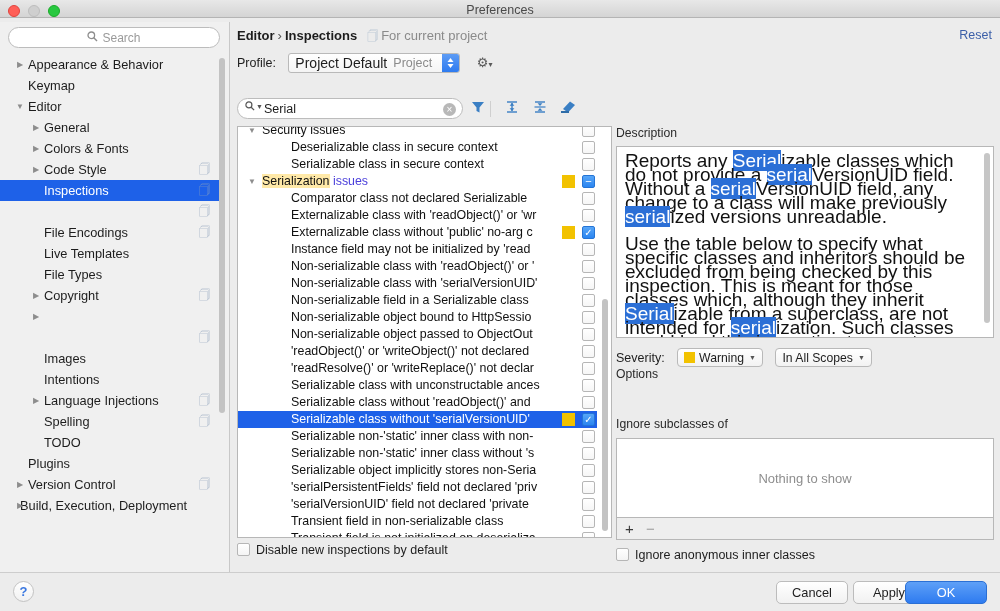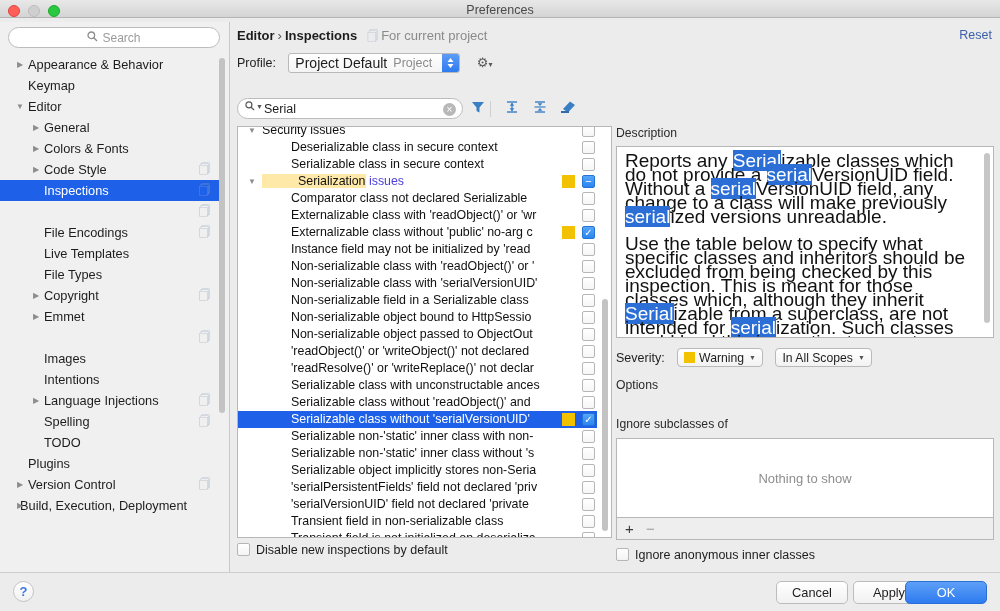--- a/index.html
+++ b/index.html
@@ -159,21 +159,21 @@
   }
   .trow .tarrow {
     position: absolute; left: 8px; top: 0; width: 12px; text-align: center;
     font-size: 8px; color: #8d8d8d;
   }
   .trow .ttext { position: absolute; left: 0; top: 0; }
   .trow.lvl1 .ttext { left: 24px; }
   .trow.lvl2 .ttext { left: 53px; }
   .trow.sel { background: #1e61e8; }
   .trow.sel .ttext { color: #ffffff; }
-  .hl-yellow { background: #ffe9a8; padding-left: 36px; }
+  .hl-yellow { background: #ffe9a8; }
   .hl-blue-txt { color: #4a3fdb; }
 
   .sevbox {
     position: absolute; right: 36px; top: 2px;
     width: 13px; height: 13px; background: #f2c200;
   }
   .cbx {
     position: absolute; right: 16px; top: 2px;
     width: 13px; height: 13px;
     border: 1px solid #b6b6b6; border-radius: 2px;
@@ -243,21 +243,21 @@
     background: linear-gradient(to bottom,#ffffff,#f2f2f2);
     font-size: 12.2px; color: #1d1d1d; line-height: 17px;
     padding: 0 6px; margin-left: 8px;
   }
   .pillbtn .swatch {
     display: inline-block; width: 11px; height: 11px;
     background: #f2c200; vertical-align: -1px; margin-right: 4px;
   }
   .pillbtn .dn { font-size: 7px; color: #555; margin-left: 5px; vertical-align: 2px; }
 
-  .optlabel { position: absolute; top: 252px; left: 0; width: 378px; }
+  .optlabel { position: absolute; top: 241px; left: 0; width: 378px; }
   .ignlabel { position: absolute; top: 291px; left: 0; width: 378px; }
 
   .ignbox {
     position: absolute; top: 312px; left: 0; width: 378px; height: 80px;
     background: #ffffff; border: 1px solid #b7b7b7;
     display: flex; align-items: center; justify-content: center;
     font-size: 13px; color: #8e8e8e;
   }
   .ignbar {
     position: absolute; top: 392px; left: 0; width: 378px; height: 22px;
@@ -366,21 +366,20 @@
         <div class="li">
           <span class="lbl" style="margin-left: 44px;">File Types</span>
         </div>
         <div class="li">
           <span class="arrow" style="left: 28px;">▶</span>
           <span class="lbl" style="margin-left: 44px;">Copyright</span>
           <span class="copyicon">🗍</span>
         </div>
         <div class="li">
           <span class="arrow" style="left: 28px;">▶</span>
-          <span class="lbl" style="margin-left: 44px;">Emmet</span>
         </div>
         <div class="li">
           <span class="copyicon">🗍</span>
         </div>
         <div class="li">
           <span class="lbl" style="margin-left: 44px;">Images</span>
         </div>
         <div class="li">
           <span class="lbl" style="margin-left: 44px;">Intentions</span>
         </div>

